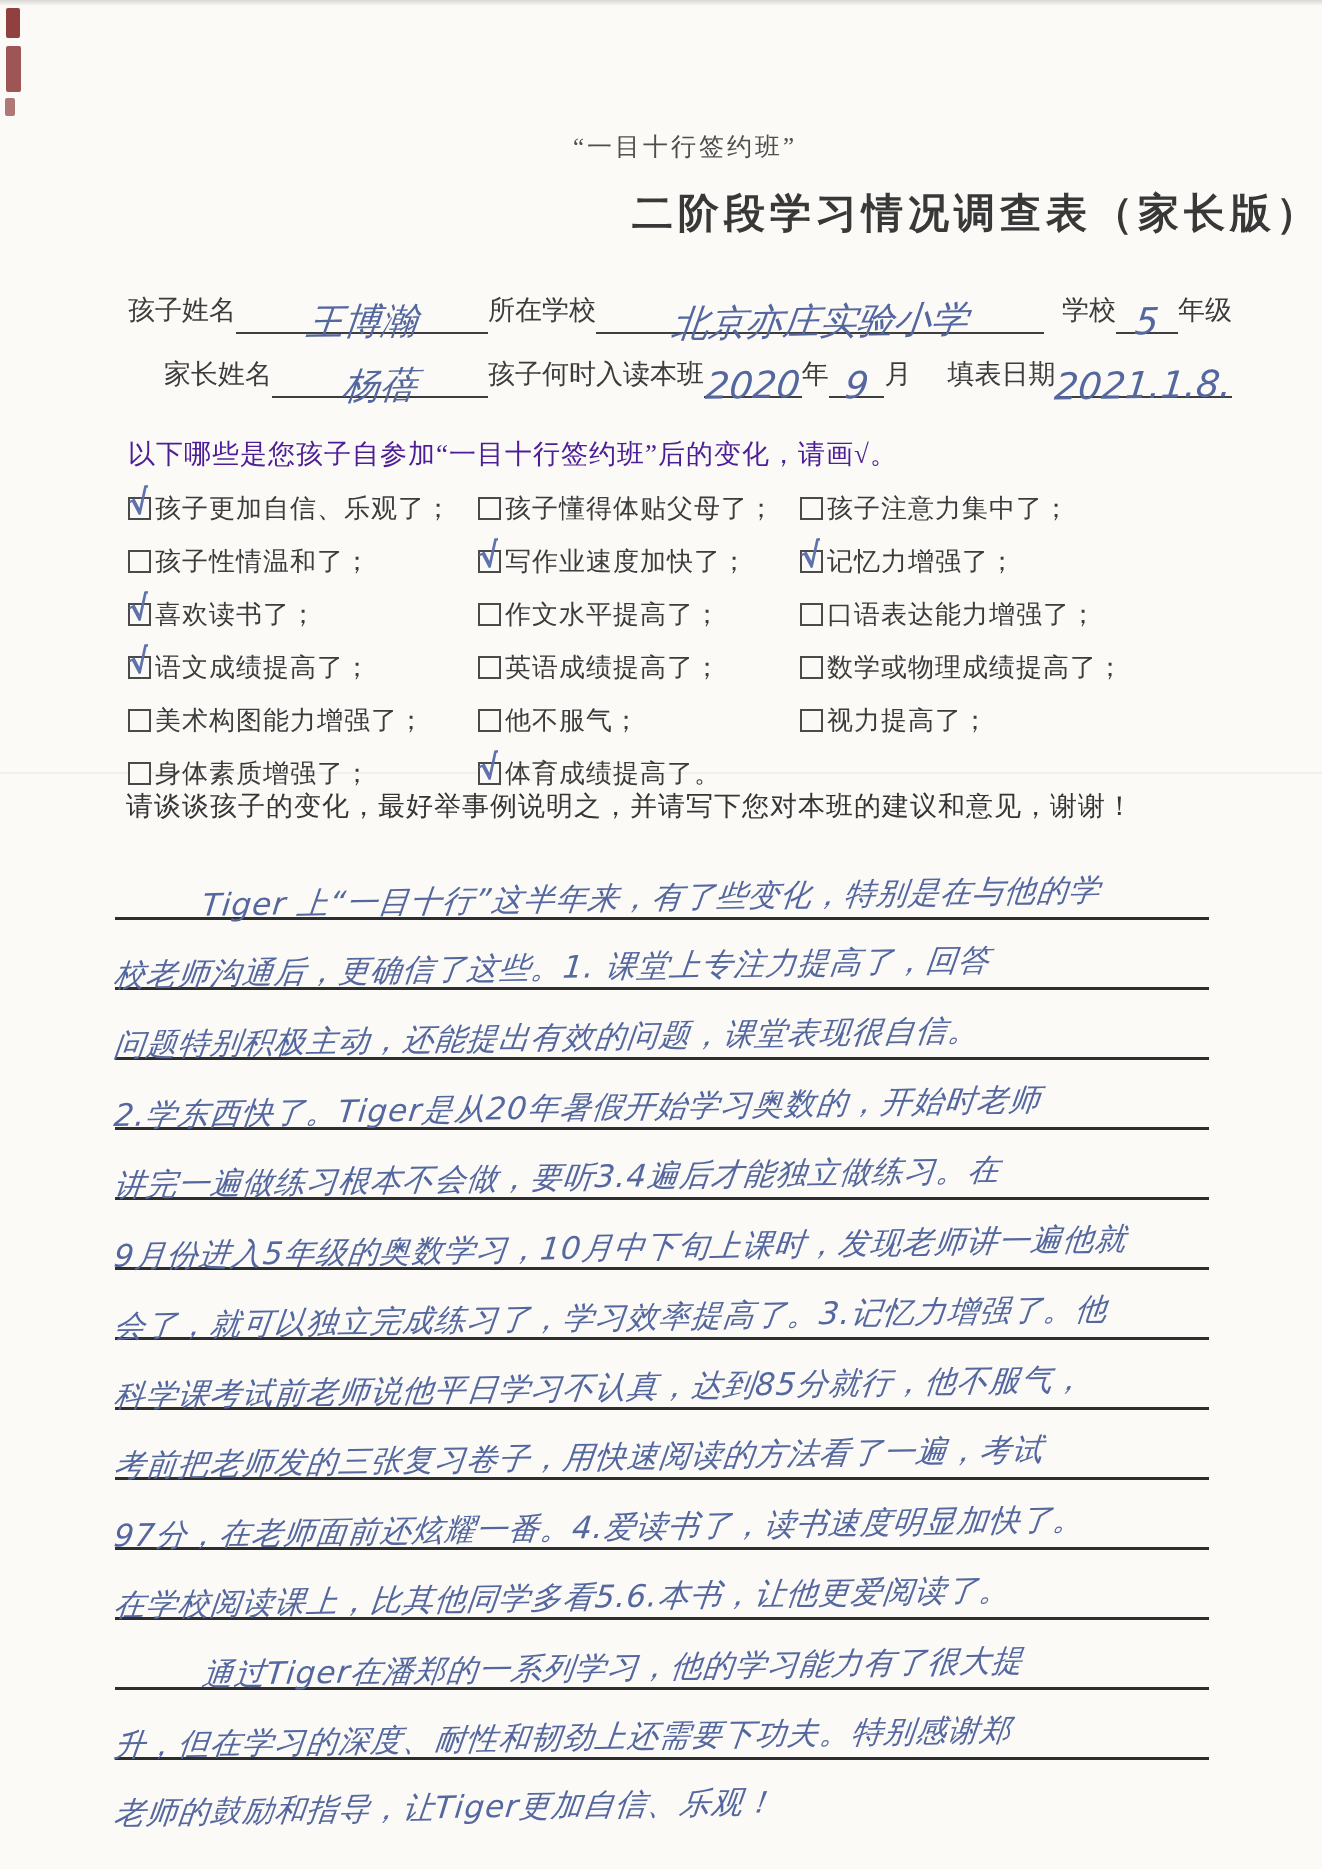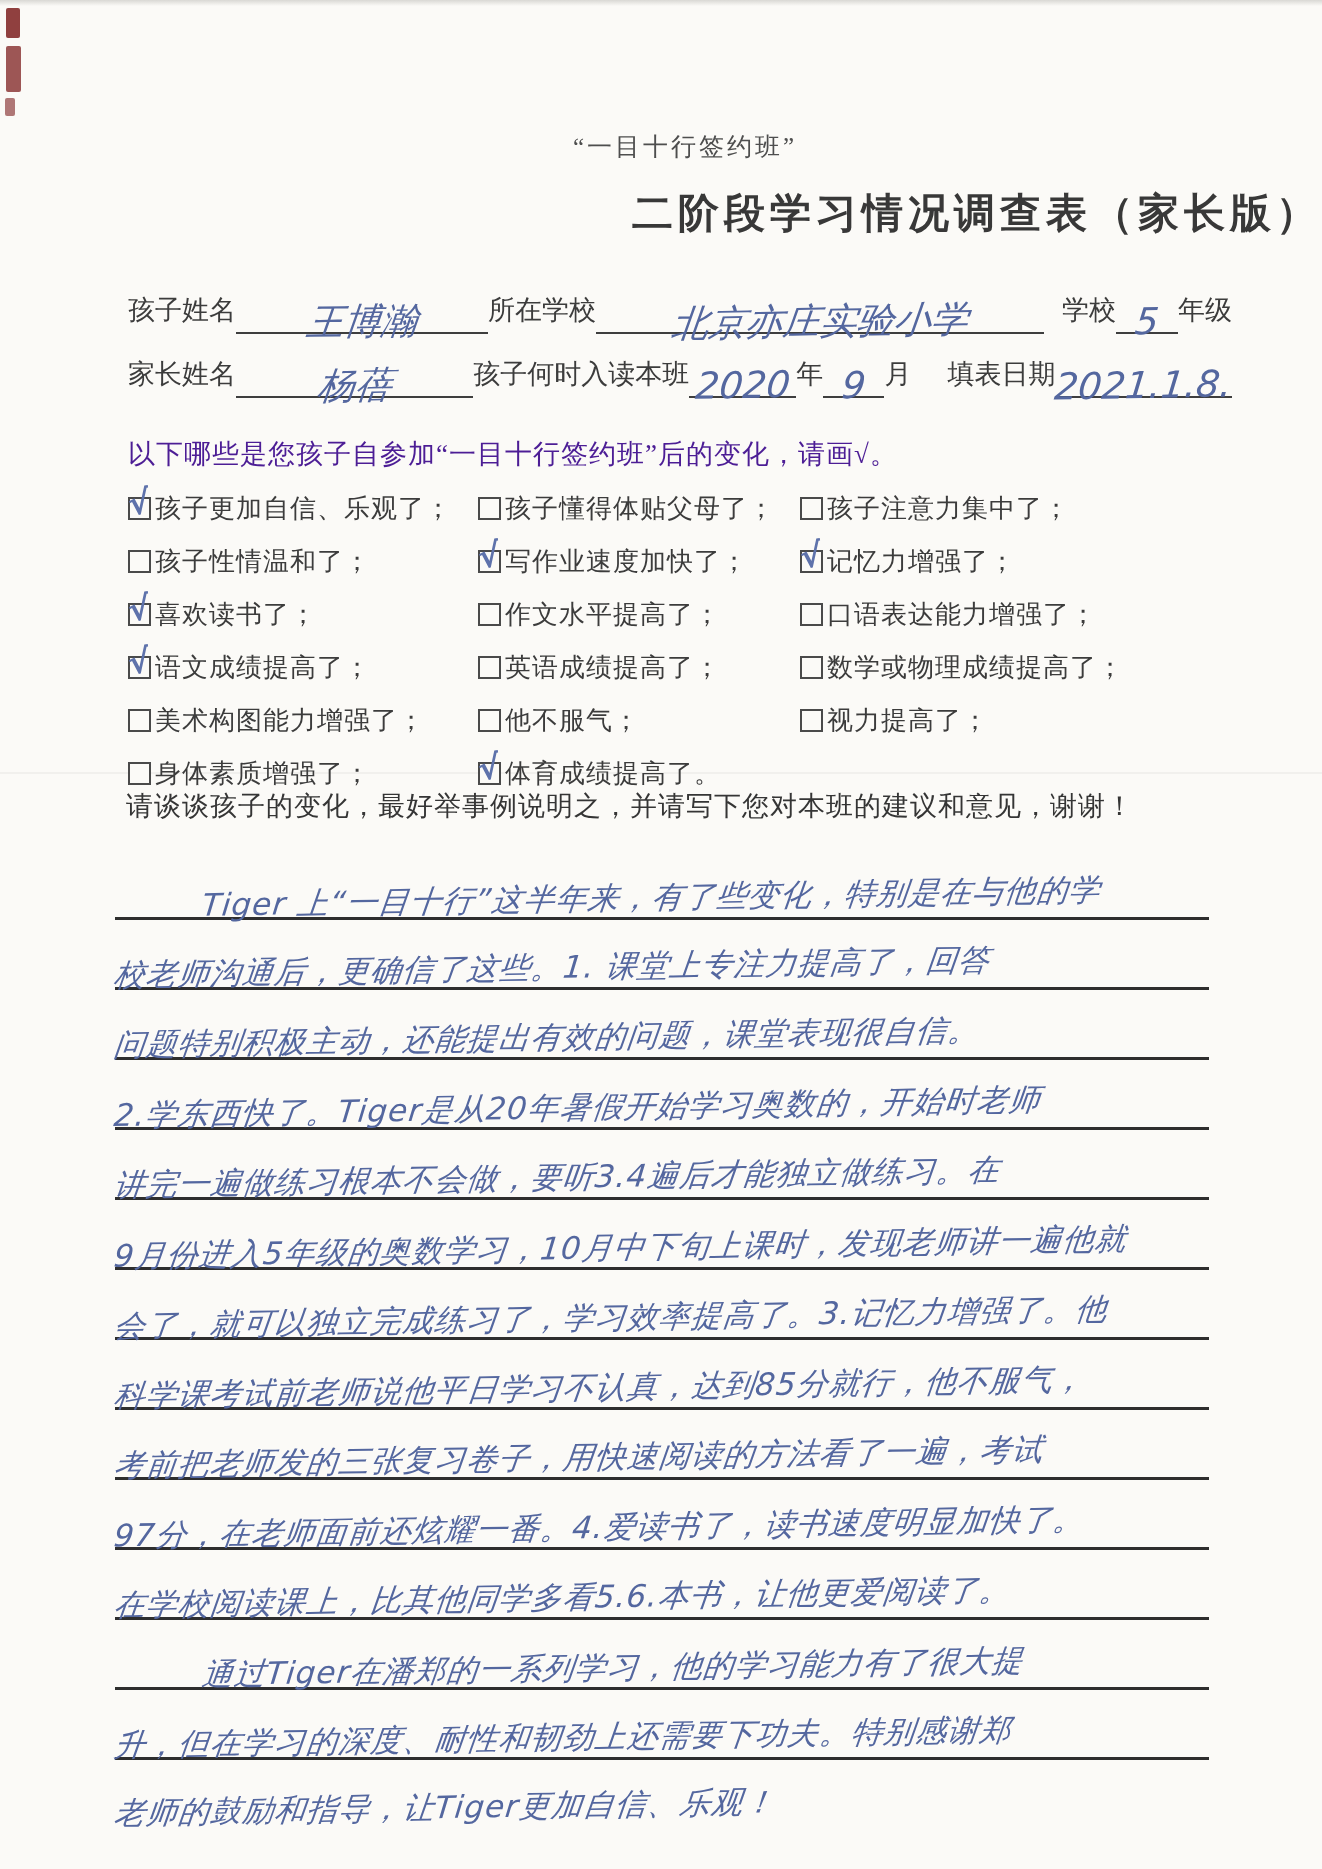--- a/index.html
+++ b/index.html
@@ -29,21 +29,21 @@
     text-align:right;font-size:41px;font-weight:bold;letter-spacing:5px;
     color:#383838;font-family:"Liberation Sans","DejaVu Sans",sans-serif;
   }
 
   .form-row{
     position:absolute;left:128px;right:90px;
     display:flex;align-items:center;
     font-size:27px;white-space:nowrap;
   }
   .row1{top:288px;height:46px;}
-  .row2{top:352px;height:46px;}
+  .row2{top:352px;height:46px;margin-left:36px;}
   .plabel{flex:0 0 auto;padding-bottom:2px;}
   .fill{
     position:relative;border-bottom:2px solid #3e3e3e;
     height:44px;display:flex;align-items:flex-end;justify-content:center;
   }
   .hand{
     color:#54679f;
     font-family:"DejaVu Sans","Liberation Sans",sans-serif;
     font-style:italic;
     transform:skewX(-7deg) rotate(-1deg);

